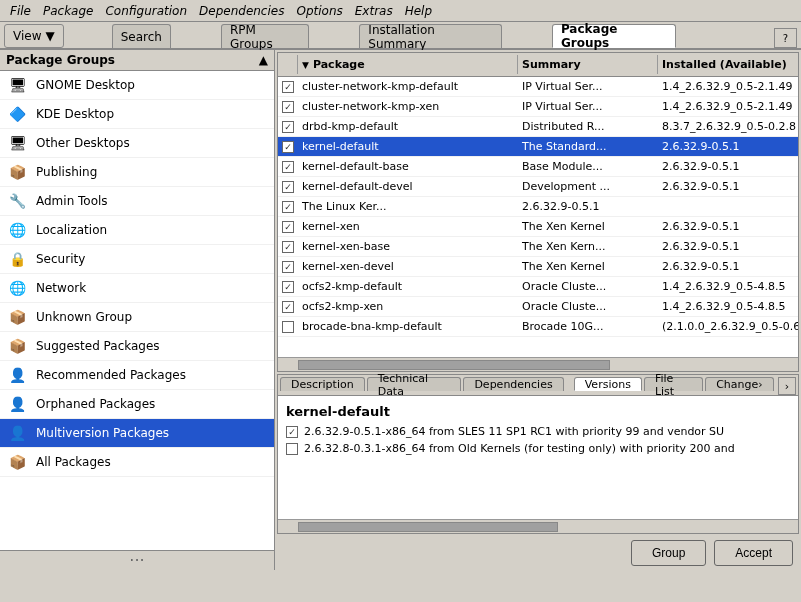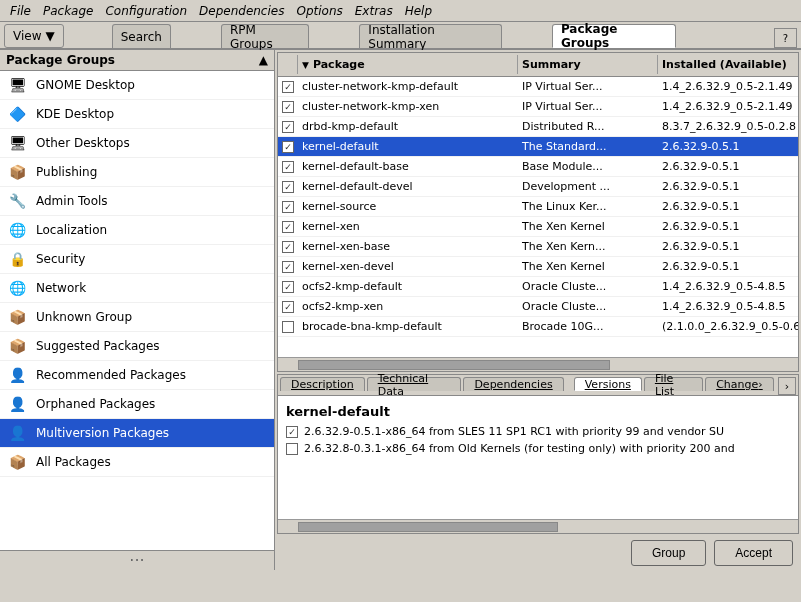--- a/index.html
+++ b/index.html
@@ -229,21 +229,20 @@
       padding: 2px 10px;
       border: 1px solid #888;
       border-bottom: none;
       border-radius: 3px 3px 0 0;
       cursor: pointer;
       font-size: 11px;
       background: #c8c5bd;
       height: 14px;
       display: flex;
       align-items: center;
-      text-decoration: underline;
     }
     .bottom-tab.active {
       background: #ffffff;
       border-bottom: 1px solid white;
       margin-left: 8px;
     }
     .bottom-content {
       background: white;
       flex: 1;
       padding: 8px;
@@ -465,21 +464,20 @@
       <div class="checkbox checked"></div>
     </div>
     <div class="table-cell">kernel-default-devel</div>
     <div class="table-cell">Development ...</div>
     <div class="table-cell">2.6.32.9-0.5.1</div>
   </div>
           <div class="table-row">
     <div class="table-cell">
       <div class="checkbox checked"></div>
     </div>
-    <div class="table-cell">kernel-source</div>
     <div class="table-cell">The Linux Ker...</div>
     <div class="table-cell">2.6.32.9-0.5.1</div>
   </div>
           <div class="table-row">
     <div class="table-cell">
       <div class="checkbox checked"></div>
     </div>
     <div class="table-cell">kernel-xen</div>
     <div class="table-cell">The Xen Kernel</div>
     <div class="table-cell">2.6.32.9-0.5.1</div>

